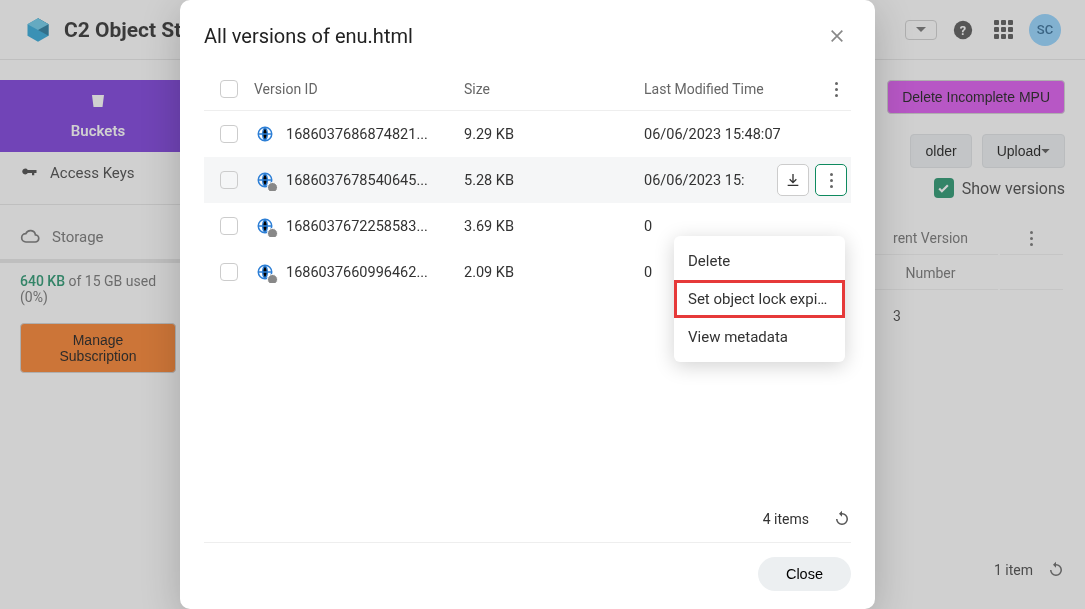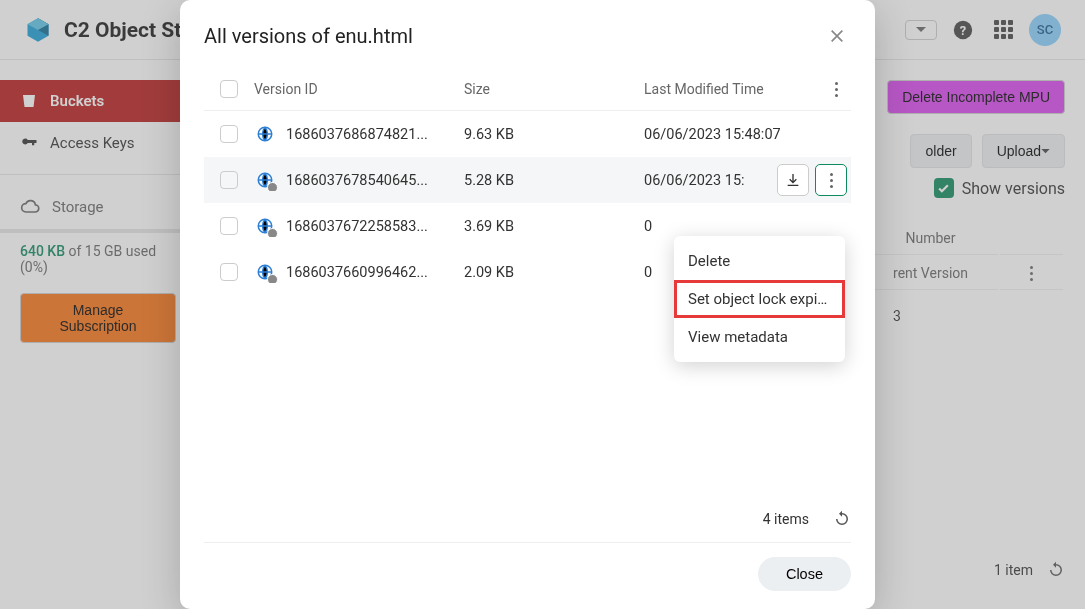--- a/index.html
+++ b/index.html
@@ -83,23 +83,24 @@
     .sidebar-item {
       display: flex;
       align-items: center;
       gap: 12px;
       padding: 12px 20px;
       font-size: 15px;
       color: #333;
       cursor: pointer;
     }
     .sidebar-item.active {
-      background: #b91c1c;
+      background: #6d28d9;
       color: #fff;
       font-weight: 600;
+      flex-direction: column;
     }
     .sidebar-item svg { flex-shrink: 0; }
     .sidebar-divider { height: 1px; background: #e5e5e5; margin: 10px 0; }
     .storage-item { color: #666; }
     .usage-bar { height: 4px; background: #e5e5e5; margin: 0 0 0 0; }
     .usage-text { padding: 10px 20px; font-size: 14px; color: #666; }
     .usage-text .used { color: #0f8a5f; font-weight: 500; }
     .manage-sub-btn {
       margin: 8px 20px;
       padding: 8px 14px;
@@ -424,33 +425,33 @@
       <div class="checkbox-on">
         <svg width="13" height="13" viewBox="0 0 24 24">
             <path fill="none" stroke="#fff" stroke-width="4" d="M4 12l5 5L20 6"></path>
           </svg>
       </div>
       <span style="font-size:16px;">Show versions</span>
     </div>
     <table class="table-behind">
       <tbody>
           <tr>
-            <th style="border-bottom:1px solid #eee;">Number</th>
-            <th></th>
-          </tr>
-      <tr>
         <th>rent Version</th>
         <th style="width:40px;">
               <div class="three-dots-v">
                 <span></span>
                 <span></span>
                 <span></span>
               </div>
             </th>
       </tr>
+      <tr>
+            <th style="border-bottom:1px solid #eee;">Number</th>
+            <th></th>
+          </tr>
       <tr>
             <td>3</td>
             <td></td>
           </tr>
     </tbody>
       </table>
     <div class="footer-behind">
       <span>1 item</span>
       <span>
         <svg width="18" height="18" viewBox="0 0 24 24">
@@ -495,21 +496,21 @@
         </div>
       <div class="col-version">
         <span class="version-icon">
           <svg width="18" height="18" viewBox="0 0 24 24">
               <circle cx="12" cy="12" r="9" fill="none" stroke="#2d7fd6" stroke-width="2"></circle>
               <path stroke="#2d7fd6" stroke-width="2" d="M3 12h18M12 3a14 14 0 0 1 0 18M12 3a14 14 0 0 0 0 18"></path>
             </svg>
         </span>
         <span>1686037686874821...</span>
       </div>
-      <div class="col-size">9.63 KB</div>
+      <div class="col-size">9.29 KB</div>
       <div class="col-modified">06/06/2023 15:48:07</div>
       <div class="col-actions"></div>
     </div>
 
     <div class="mt-row hover">
       <div class="col-check">
           <div class="checkbox-empty"></div>
         </div>
       <div class="col-version">
         <span class="version-icon">

